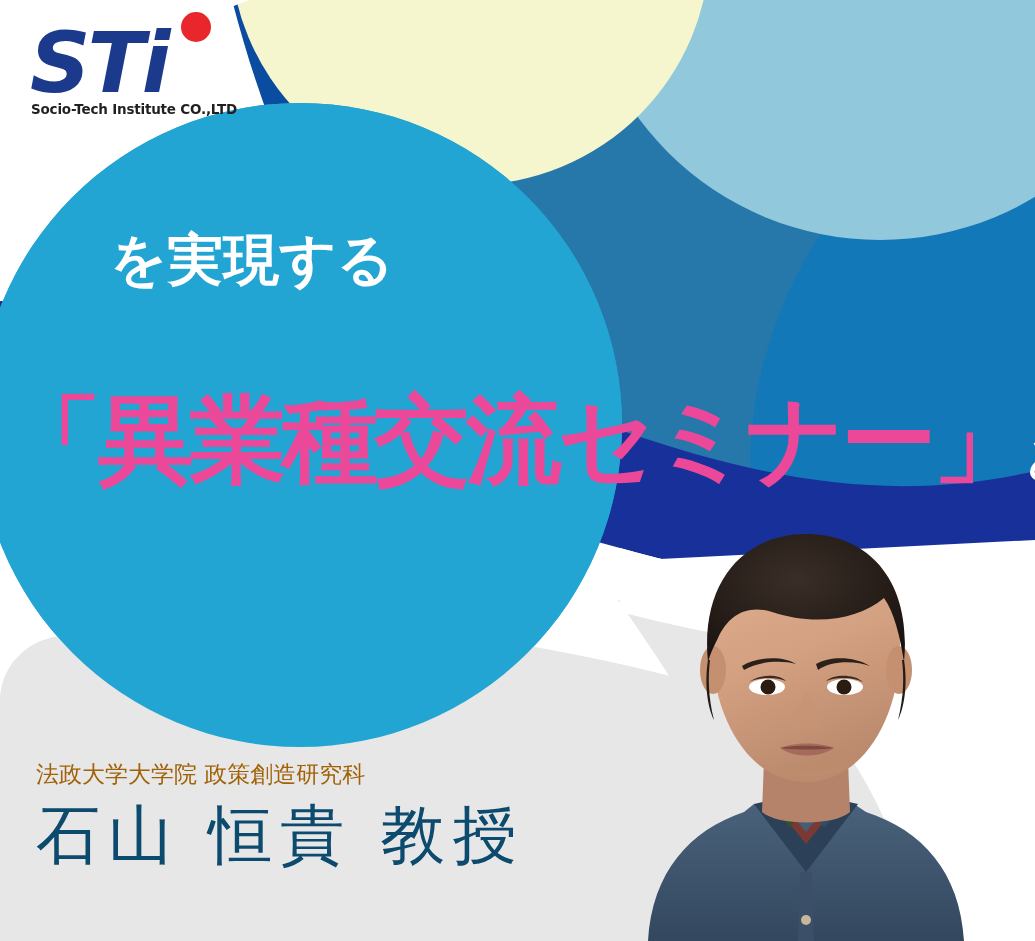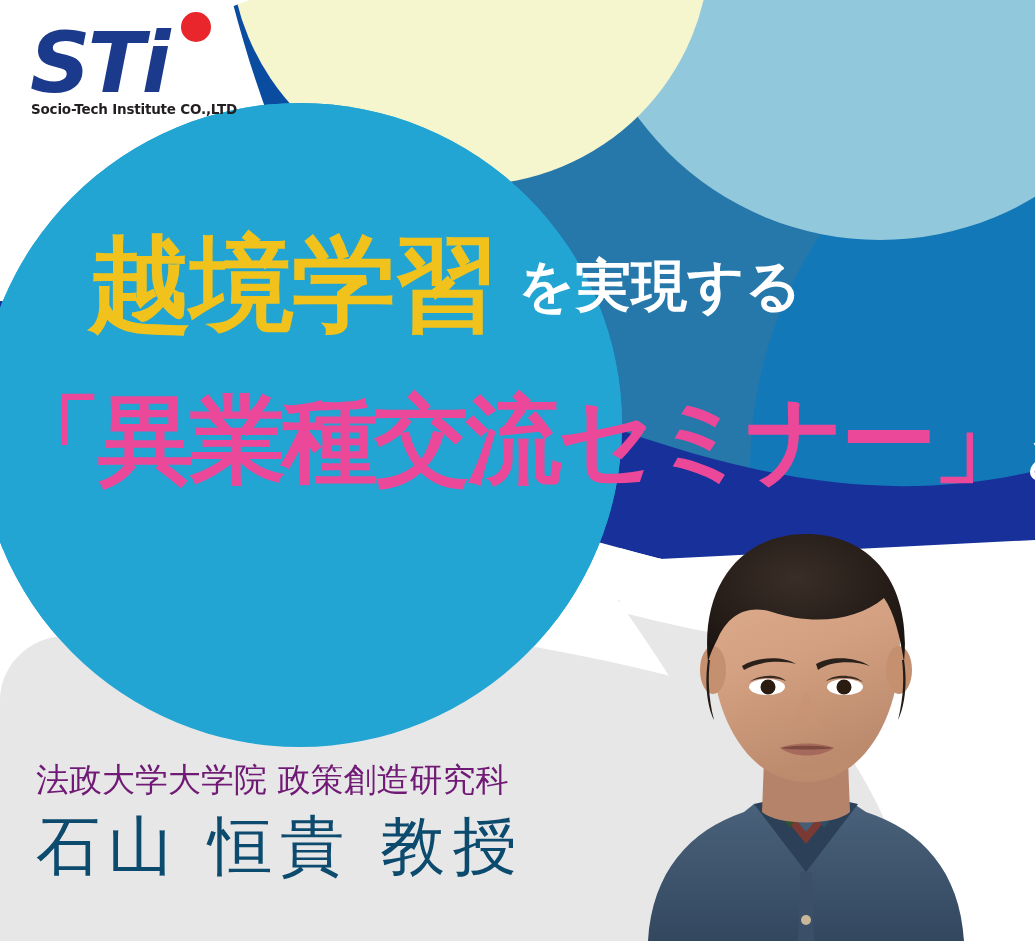--- a/index.html
+++ b/index.html
@@ -46,21 +46,21 @@
   .quote-tail{
     font-family:"DejaVu Sans","Liberation Sans",sans-serif;
     font-size:46px;line-height:1;font-weight:700;
     color:#ffffff;margin-bottom:6px;margin-left:-2px;
   }
 
   
   .speaker{position:absolute;left:36px;top:762px;}
   .affil{
     font-family:"DejaVu Sans","Liberation Sans",sans-serif;
-    font-size:33px;line-height:1.1;color:#701a75;font-weight:400;
+    font-size:23px;line-height:1.1;color:#a16207;font-weight:400;
     letter-spacing:0px;white-space:nowrap;
   }
   .sname{
     font-family:"DejaVu Sans","Liberation Sans",sans-serif;
     font-size:64px;line-height:1.15;color:#0c4a6e;font-weight:400;
     letter-spacing:8px;white-space:nowrap;margin-top:12px;
   }
 
   
   .portrait{position:absolute;left:604px;top:520px;width:404px;height:421px;}
@@ -130,21 +130,20 @@
       <circle cx="168" cy="17" r="15" fill="#E8262B"></circle>
 
       <text x="2" y="82" font-family="DejaVu Sans, Liberation Sans, sans-serif" font-size="84" font-weight="bold" font-style="italic" fill="#1B3A8C" letter-spacing="-3">STi</text>
 
       <text x="3" y="104" font-family="DejaVu Sans, Liberation Sans, sans-serif" font-size="13.5" font-weight="bold" fill="#231F20" letter-spacing="-0.2">Socio-Tech Institute CO.,LTD</text>
     </svg>
   </div>
 
   <div class="headline">
     <div class="hl-row1">
-      <span class="kw">越境学習</span>
       <span class="kw-suffix">を実現する</span>
     </div>
     <div class="hl-row2">
       <span class="quote-main">「異業種交流セミナー」</span>
       <span class="quote-tail">とは</span>
     </div>
   </div>
 
   <svg class="portrait" viewBox="0 0 404 421" width="404" height="421" xmlns="http://www.w3.org/2000/svg">
     <defs>

